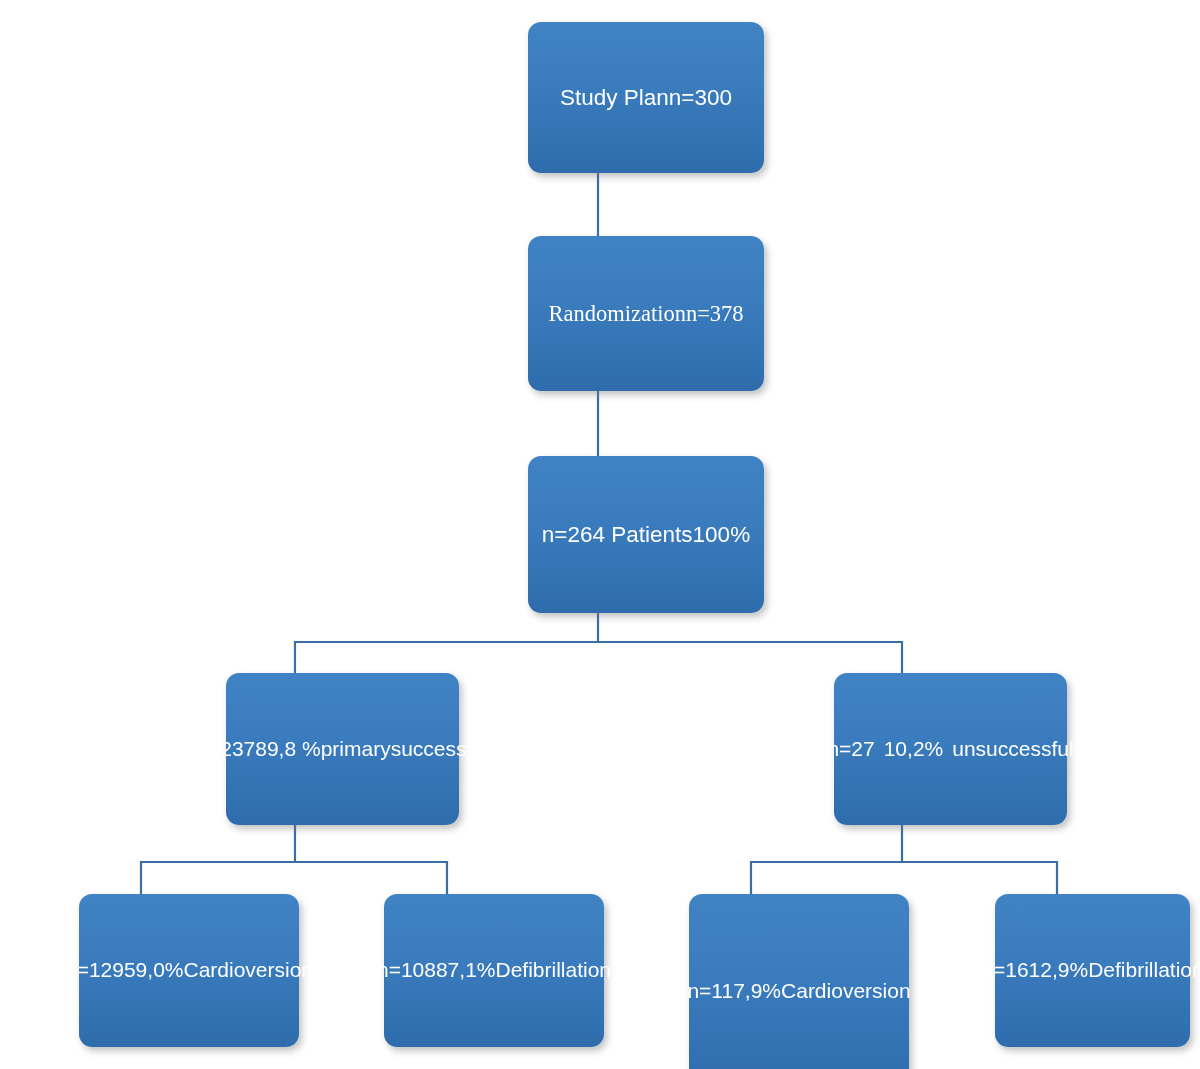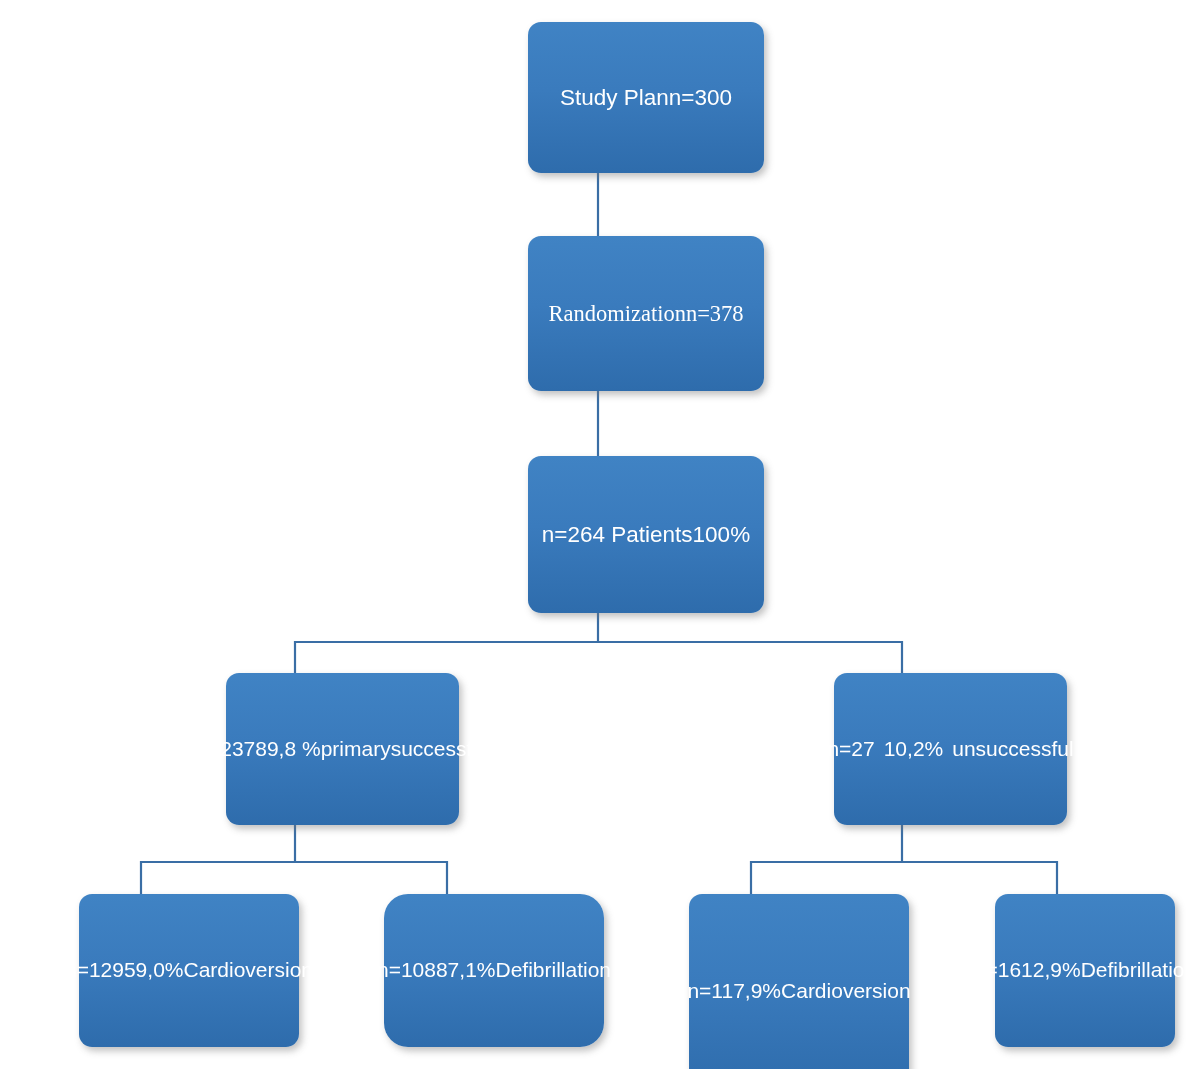--- a/index.html
+++ b/index.html
@@ -111,31 +111,31 @@
     <span class="line">10,2%</span>
     <span class="line">unsuccessful</span>
   </div>
 
   <div class="node lvl5" style="left:31px; top:894px; width:220px; height:153px;">
     <span class="line">n=129</span>
     <span class="line">59,0%</span>
     <span class="line">Cardioversion</span>
   </div>
 
-  <div class="node lvl5" style="left:336px; top:894px; width:220px; height:153px;border-radius:24px;">
+  <div class="node lvl5" style="left:336px; top:894px; width:220px; height:153px;">
     <span class="line">n=108</span>
     <span class="line">87,1%</span>
     <span class="line">Defibrillation</span>
   </div>
 
   <div class="node lvl5" style="left:641px; top:894px; width:220px; height:195px;">
     <span class="line">n=11</span>
     <span class="line">7,9%</span>
     <span class="line">Cardioversion</span>
   </div>
 
-  <div class="node lvl5" style="left:947px; top:894px; width:180px; height:153px;">
+  <div class="node lvl5" style="left:947px; top:894px; width:195px; height:153px;">
     <span class="line">n=16</span>
     <span class="line">12,9%</span>
     <span class="line">Defibrillation</span>
   </div>
 
 </div>
 
 </body></html>

